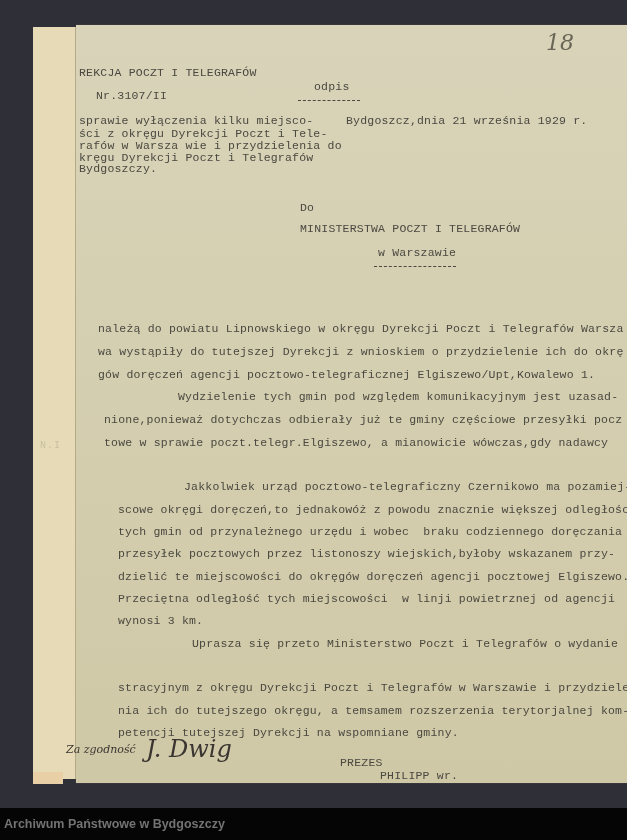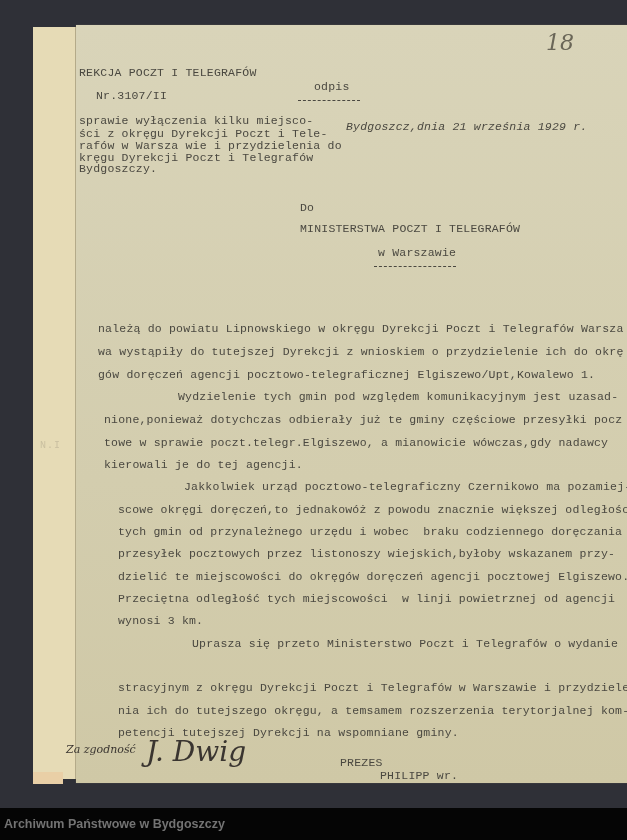--- a/index.html
+++ b/index.html
@@ -52,47 +52,46 @@
 
   <div class="t" style="left:238px; top:55px;">odpis</div>
   <div class="dash" style="left:222px; top:75px; width:62px;"></div>
 
   <div class="t" style="left:3px; top:90px; line-height:12px;">sprawie wyłączenia kilku miejsco-</div>
   <div class="t" style="left:3px; top:102px;">ści z okręgu Dyrekcji Poczt i Tele-</div>
   <div class="t" style="left:3px; top:114px;">rafów w Warsza wie i przydzielenia do</div>
   <div class="t" style="left:3px; top:126px;">kręgu Dyrekcji Poczt i Telegrafów</div>
   <div class="t" style="left:3px; top:137px;">Bydgoszczy.</div>
 
-  <div class="t" style="left:270px; top:95px;font-style:italic;">Bydgoszcz,dnia 21 września 1929 r.</div>
+  <div class="t" style="left:270px; top:89px;">Bydgoszcz,dnia 21 września 1929 r.</div>
 
   <div class="t" style="left:212px; top:176px;padding-left:12px;">Do</div>
   <div class="t" style="left:224px; top:197px;">MINISTERSTWA POCZT I TELEGRAFÓW</div>
   <div class="t" style="left:302px; top:221px;">w Warszawie</div>
   <div class="dash" style="left:298px; top:241px; width:82px;"></div>
 
   <div class="t" style="left:22px; top:297px;">należą do powiatu Lipnowskiego w okręgu Dyrekcji Poczt i Telegrafów Warsza</div>
   <div class="t" style="left:22px; top:320px;">wa wystąpiły do tutejszej Dyrekcji z wnioskiem o przydzielenie ich do okrę</div>
   <div class="t" style="left:22px; top:343px;">gów doręczeń agencji pocztowo-telegraficznej Elgiszewo/Upt,Kowalewo 1.</div>
   <div class="t" style="left:102px; top:365px;">Wydzielenie tych gmin pod względem komunikacyjnym jest uzasad-</div>
   <div class="t" style="left:28px; top:388px;">nione,ponieważ dotychczas odbierały już te gminy częściowe przesyłki pocz</div>
   <div class="t" style="left:28px; top:411px;">towe w sprawie poczt.telegr.Elgiszewo, a mianowicie wówczas,gdy nadawcy</div>
-  <div class="t" style="left:28px; top:433px;">kierowali je do tej agencji.</div>
   <div class="t" style="left:108px; top:455px;">Jakkolwiek urząd pocztowo-telegraficzny Czernikowo ma pozamiej-</div>
   <div class="t" style="left:42px; top:478px;">scowe okręgi doręczeń,to jednakowóż z powodu znacznie większej odległości</div>
   <div class="t" style="left:42px; top:500px;">tych gmin od przynależnego urzędu i wobec  braku codziennego doręczania</div>
   <div class="t" style="left:42px; top:522px;">przesyłek pocztowych przez listonoszy wiejskich,byłoby wskazanem przy-</div>
   <div class="t" style="left:42px; top:545px;">dzielić te miejscowości do okręgów doręczeń agencji pocztowej Elgiszewo.</div>
   <div class="t" style="left:42px; top:567px;">Przeciętna odległość tych miejscowości  w linji powietrznej od agencji</div>
   <div class="t" style="left:42px; top:589px;">wynosi 3 km.</div>
   <div class="t" style="left:116px; top:612px;">Uprasza się przeto Ministerstwo Poczt i Telegrafów o wydanie</div>
   <div class="t" style="left:42px; top:656px;">stracyjnym z okręgu Dyrekcji Poczt i Telegrafów w Warszawie i przydziele-</div>
   <div class="t" style="left:42px; top:679px;">nia ich do tutejszego okręgu, a temsamem rozszerzenia terytorjalnej kom-</div>
   <div class="t" style="left:42px; top:701px;">petencji tutejszej Dyrekcji na wspomniane gminy.</div>
 
   <div class="hand" style="left:-10px; top:718px; font-size:11px;">Za zgodność</div>
-  <div class="hand" style="left:70px; top:710px; font-size:28px;">J. Dwig</div>
+  <div class="hand" style="left:70px; top:710px; font-size:24px;">J. Dwig</div>
   <div class="t" style="left:264px; top:731px;">PREZES</div>
   <div class="t" style="left:304px; top:744px;">PHILIPP wr.</div>
 </div>
 
 <div class="footer">
   <div class="footer-text">Archiwum Państwowe w Bydgoszczy</div>
 </div>
 
 </body></html>

